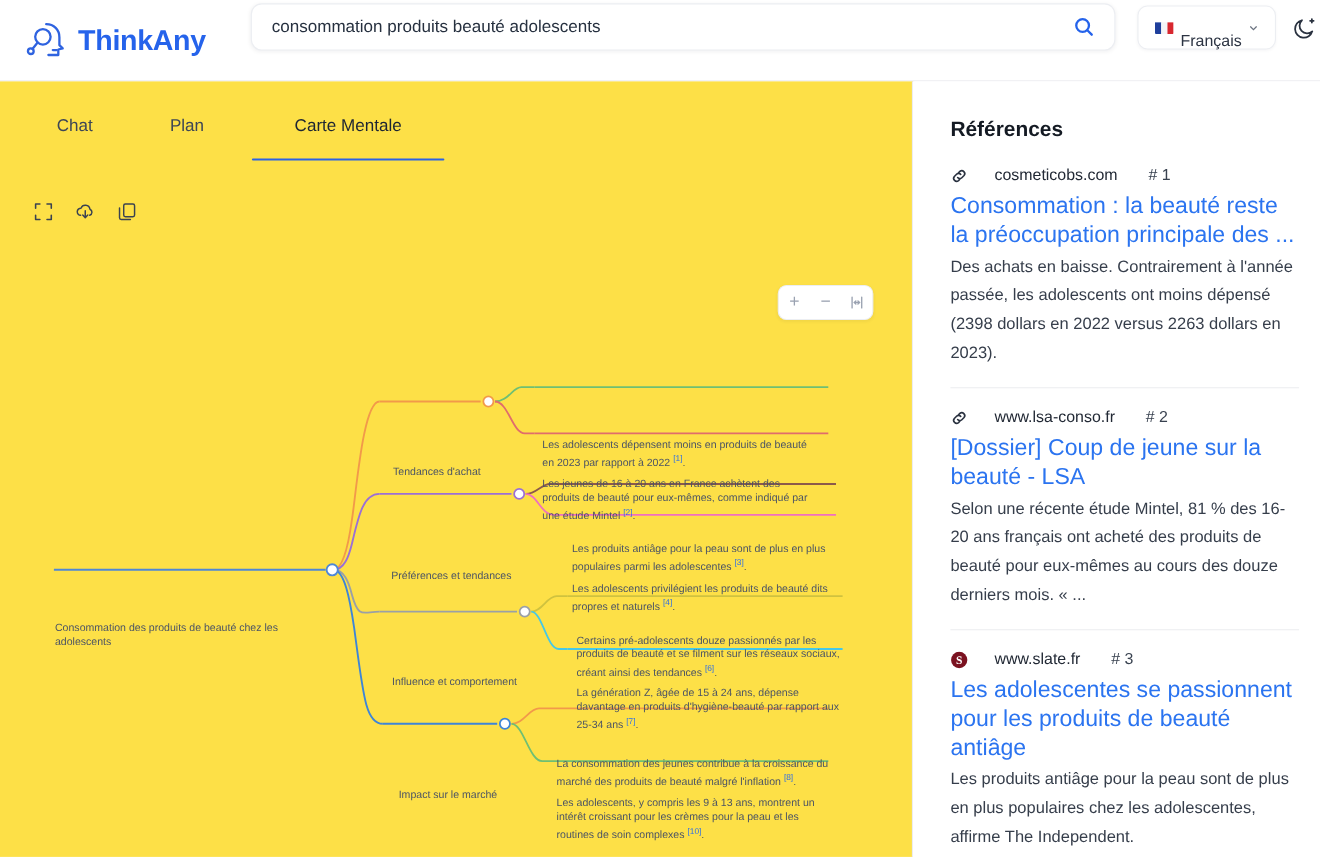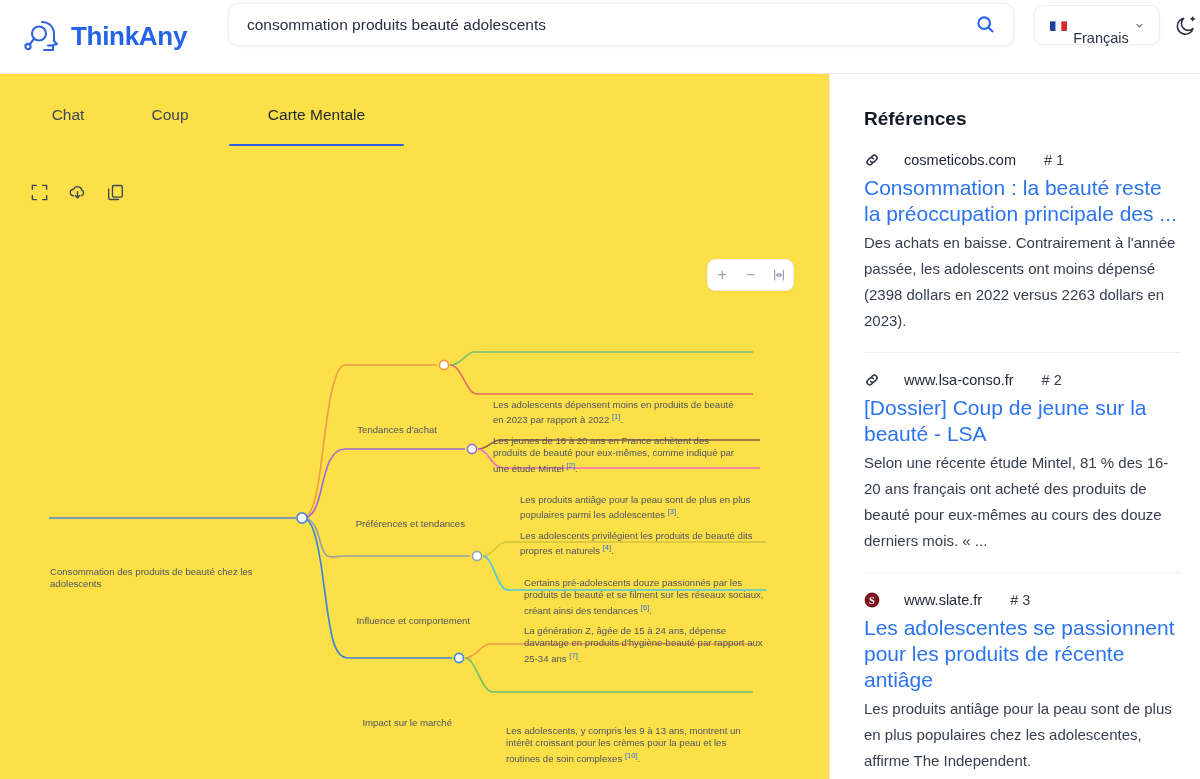--- a/index.html
+++ b/index.html
@@ -217,21 +217,21 @@
   <svg id="theme-toggle" viewBox="0 0 24 24" fill="none" stroke="#2a3240" stroke-width="1.6" stroke-linecap="round" stroke-linejoin="round">
     <path d="M19 14.5A8 8 0 1 1 9.6 4.4 6.6 6.6 0 0 0 19 14.5z"></path>
     <path d="M18.6 3.3v3.2M17 4.9h3.2"></path>
   </svg>
 </div>
 
 <div id="left-pane">
 
   <div id="tabs">
     <div class="tab" id="tab-chat">Chat</div>
-    <div class="tab" id="tab-plan">Coup</div>
+    <div class="tab" id="tab-plan">Plan</div>
     <div class="tab active" id="tab-mindmap">Carte Mentale</div>
   </div>
 
   <div id="mm-tools">
     <svg class="tool-ic" viewBox="0 0 20 20" fill="none" stroke="#3a4251" stroke-width="1.5" stroke-linecap="round" stroke-linejoin="round">
       <path d="M2.5 6.6V2.5h4.1M13.4 2.5h4.1v4.1M17.5 13.4v4.1h-4.1M6.6 17.5H2.5v-4.1"></path>
     </svg>
     <svg class="tool-ic" viewBox="0 0 20 20" fill="none" stroke="#3a4251" stroke-width="1.4" stroke-linecap="round" stroke-linejoin="round">
       <path d="M5.6 13.4a3.4 3.4 0 0 1 .3-6.8 4.5 4.5 0 0 1 8.6 1 3.1 3.1 0 0 1-.2 5.8"></path>
       <path d="M10 9v6.6M7.6 13.2 10 15.7l2.4-2.5"></path>
@@ -296,20 +296,21 @@
 
     <div class="mm-node mm-leaf" style="left:493px; top:325px; width:252px;"><span>Les adolescents dépensent moins en produits de beauté en 2023 par rapport à 2022</span> <span class="cite">[1]</span>.</div>
     <div class="mm-node mm-leaf" style="left:493px; top:361px; width:252px;"><span>Les jeunes de 16 à 20 ans en France achètent des produits de beauté pour eux-mêmes, comme indiqué par une étude Mintel</span> <span class="cite">[2]</span>.</div>
 
     <div class="mm-node mm-leaf" style="left:520px; top:420px; width:246px;"><span>Les produits antiâge pour la peau sont de plus en plus populaires parmi les adolescentes</span> <span class="cite">[3]</span>.</div>
     <div class="mm-node mm-leaf" style="left:520px; top:456px; width:246px;"><span>Les adolescents privilégient les produits de beauté dits propres et naturels</span> <span class="cite">[4]</span>.</div>
 
     <div class="mm-node mm-leaf" style="left:524px; top:503px; width:248px;"><span>Certains pré-adolescents douze passionnés par les produits de beauté et se filment sur les réseaux sociaux, créant ainsi des tendances</span> <span class="cite">[6]</span>.</div>
     <div class="mm-node mm-leaf" style="left:524px; top:551px; width:248px;"><span>La génération Z, âgée de 15 à 24 ans, dépense davantage en produits d'hygiène-beauté par rapport aux 25-34 ans</span> <span class="cite">[7]</span>.</div>
 
+    <div class="mm-node mm-leaf" style="left:506px; top:615px; width:254px;"><span>La consommation des jeunes contribue à la croissance du marché des produits de beauté malgré l'inflation</span> <span class="cite">[8]</span>.</div>
     <div class="mm-node mm-leaf" style="left:506px; top:651px; width:254px;"><span>Les adolescents, y compris les 9 à 13 ans, montrent un intérêt croissant pour les crèmes pour la peau et les routines de soin complexes</span> <span class="cite">[10]</span>.</div>
   </div>
 
   <div id="zoom-ctl">
     <div class="zbtn">+</div>
     <div class="zbtn">−</div>
     <div class="zbtn">
       <svg width="14" height="14" viewBox="0 0 16 16" fill="none" stroke="#9aa2b1" stroke-width="1.4" stroke-linecap="round">
         <path d="M3 2.4v11.2M13 2.4v11.2M5.4 8h5.2M6.9 6.3 5.2 8l1.7 1.7M9.1 6.3 10.8 8 9.1 9.7"></path>
       </svg>
@@ -348,16 +349,16 @@
 
   <div class="ref-item">
     <div class="ref-src">
       <svg class="ref-favicon" viewBox="0 0 16 16">
         <circle cx="8" cy="8" r="7.4" fill="#7b1220"></circle>
         <text x="8" y="11.6" text-anchor="middle" font-family="Liberation Serif, serif" font-size="10.5" font-weight="bold" fill="#ffffff">S</text>
       </svg>
       <span class="ref-domain">www.slate.fr</span>
       <span class="ref-num"># 3</span>
     </div>
-    <div class="ref-title">Les adolescentes se passionnent pour les produits de récente antiâge</div>
+    <div class="ref-title">Les adolescentes se passionnent pour les produits de beauté antiâge</div>
     <div class="ref-snippet">Les produits antiâge pour la peau sont de plus en plus populaires chez les adolescentes, affirme The Independent.</div>
   </div>
 </div>
 
 </body></html>

